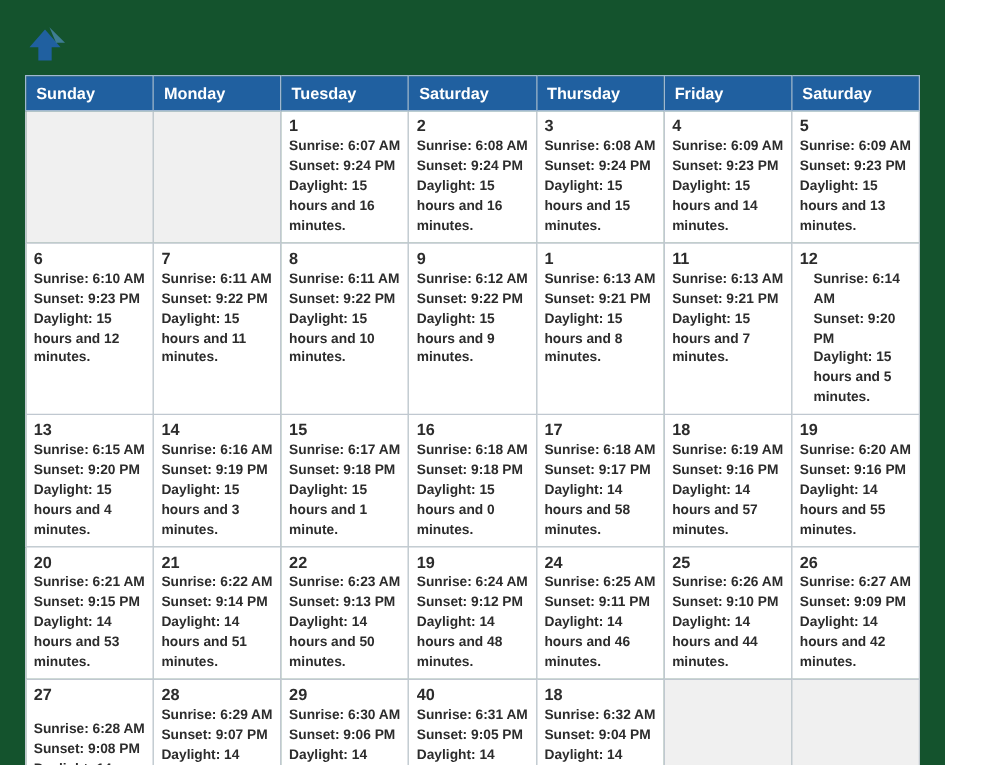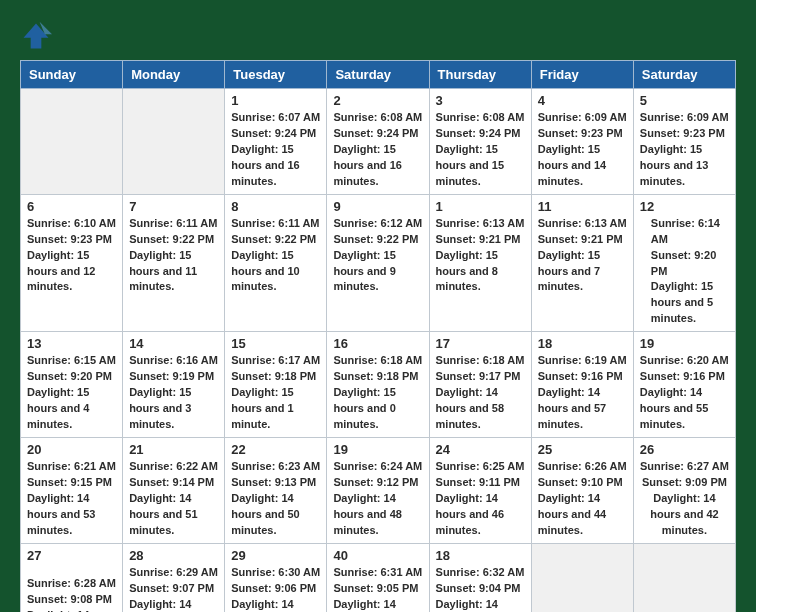--- a/index.html
+++ b/index.html
@@ -291,21 +291,21 @@
 Daylight: 14 hours and 46 minutes.</div>
           </td>
           <td>
             <span class="day-num">25</span>
             <div class="day-info" style="white-space: pre-line;">Sunrise: 6:26 AM
 Sunset: 9:10 PM
 Daylight: 14 hours and 44 minutes.</div>
           </td>
           <td>
             <span class="day-num">26</span>
-            <div class="day-info" style="white-space: pre-line; text-align: center;">Sunrise: 6:27 AM
+            <div class="day-info" style="white-space: pre-line;">Sunrise: 6:27 AM
 Sunset: 9:09 PM
 Daylight: 14 hours and 42 minutes.</div>
           </td>
         </tr>
         <tr>
           <td>
             <span class="day-num">27</span>
             <div class="day-info" style="white-space: pre-line; margin-top: 13px;">Sunrise: 6:28 AM
 Sunset: 9:08 PM
 Daylight: 14 hours and 40 minutes.</div>

